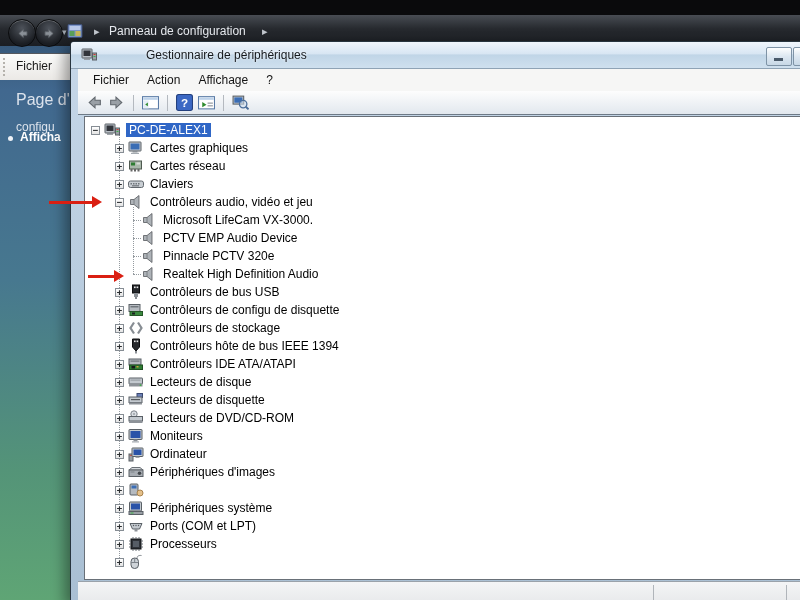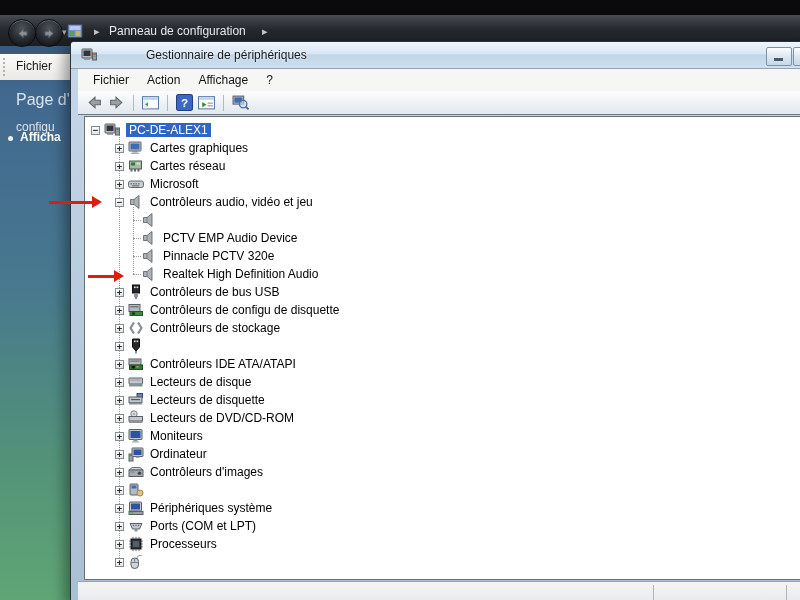--- a/index.html
+++ b/index.html
@@ -223,39 +223,40 @@
             <span class="dicon">
               <svg viewBox="0 0 16 16">
                 <rect x="0.5" y="5" width="15" height="6.5" rx="2" fill="#c9ced3" stroke="#62686e"></rect>
                 <rect x="2.5" y="7" width="1.5" height="1.5" fill="#70767c"></rect>
                 <rect x="5" y="7" width="1.5" height="1.5" fill="#70767c"></rect>
                 <rect x="7.5" y="7" width="1.5" height="1.5" fill="#70767c"></rect>
                 <rect x="10" y="7" width="1.5" height="1.5" fill="#70767c"></rect>
                 <rect x="4" y="9.2" width="7" height="1.2" fill="#70767c"></rect>
               </svg>
             </span>
-            <span class="tlabel">Microsoft</span>
+            <span class="tlabel">Claviers</span>
           </div>
           <div class="trow lvl1">
             <span class="ebox">−</span>
             <span class="dicon">
               <svg viewBox="0 0 16 16">
                 <path d="M2.5,5.5 H6 L11,1.5 V14.5 L6,10.5 H2.5 Z" fill="#aeb3b8" stroke="#55595d" stroke-width="0.8"></path>
                 <path d="M6,5.5 V10.5" stroke="#70757a" stroke-width="0.8"></path>
               </svg>
             </span>
             <span class="tlabel">Contrôleurs audio, vidéo et jeu</span>
           </div>
           <div class="trow lvl2">
             <span class="dicon">
               <svg viewBox="0 0 16 16">
                 <path d="M2.5,5.5 H6 L11,1.5 V14.5 L6,10.5 H2.5 Z" fill="#aeb3b8" stroke="#55595d" stroke-width="0.8"></path>
                 <path d="M6,5.5 V10.5" stroke="#70757a" stroke-width="0.8"></path>
               </svg>
             </span>
+            <span class="tlabel">Microsoft LifeCam VX-3000.</span>
           </div>
           <div class="trow lvl2">
             <span class="dicon">
               <svg viewBox="0 0 16 16">
                 <path d="M2.5,5.5 H6 L11,1.5 V14.5 L6,10.5 H2.5 Z" fill="#aeb3b8" stroke="#55595d" stroke-width="0.8"></path>
                 <path d="M6,5.5 V10.5" stroke="#70757a" stroke-width="0.8"></path>
               </svg>
             </span>
             <span class="tlabel">PCTV EMP Audio Device</span>
           </div>
@@ -315,20 +316,21 @@
           <div class="trow lvl1">
             <span class="ebox">+</span>
             <span class="dicon">
               <svg viewBox="0 0 16 16">
                 <path d="M4.5,1 h7 v8 l-3.5,4 l-3.5,-4 z" fill="#26282c" stroke="#0c0d0f"></path>
                 <rect x="6" y="2.5" width="1.6" height="1.6" fill="#e8e8e8"></rect>
                 <rect x="8.6" y="2.5" width="1.6" height="1.6" fill="#e8e8e8"></rect>
                 <rect x="7" y="13" width="2" height="2.5" fill="#8d9298"></rect>
               </svg>
             </span>
+            <span class="tlabel">Contrôleurs hôte de bus IEEE 1394</span>
           </div>
           <div class="trow lvl1">
             <span class="ebox">+</span>
             <span class="dicon">
               <svg viewBox="0 0 16 16">
                 <rect x="1" y="3" width="12" height="6" fill="#b5bac0" stroke="#5a6066"></rect>
                 <rect x="2.5" y="4.5" width="9" height="1.2" fill="#70767c"></rect>
                 <rect x="1.5" y="9" width="13" height="4.5" fill="#2f7d33" stroke="#1d4e20"></rect>
                 <rect x="3.5" y="10" width="3.5" height="2.5" fill="#16181b"></rect>
                 <rect x="8.5" y="10" width="2" height="1.5" fill="#c8a43a"></rect>
@@ -400,21 +402,21 @@
           <div class="trow lvl1">
             <span class="ebox">+</span>
             <span class="dicon">
               <svg viewBox="0 0 16 16">
                 <path d="M1,6 L4,3.5 H12 L15,6 Z" fill="#d6dade" stroke="#6a7076"></path>
                 <rect x="1" y="6" width="14" height="6.5" fill="#a8adb3" stroke="#5a6066"></rect>
                 <circle cx="11.5" cy="9.2" r="1.8" fill="#45494e"></circle>
                 <rect x="2.5" y="7.5" width="4" height="1" fill="#7d838a"></rect>
               </svg>
             </span>
-            <span class="tlabel">Contrôleurs d'images</span>
+            <span class="tlabel">Périphériques d'images</span>
           </div>
           <div class="trow lvl1">
             <span class="ebox">+</span>
             <span class="dicon">
               <svg viewBox="0 0 16 16">
                 <rect x="2" y="2" width="8" height="11" rx="1" fill="#b5bac0" stroke="#5a6066"></rect>
                 <rect x="3.5" y="3.5" width="5" height="3" fill="#3a6db5"></rect>
                 <circle cx="12" cy="11" r="3" fill="#e4c08a" stroke="#a8824c"></circle>
               </svg>
             </span>

